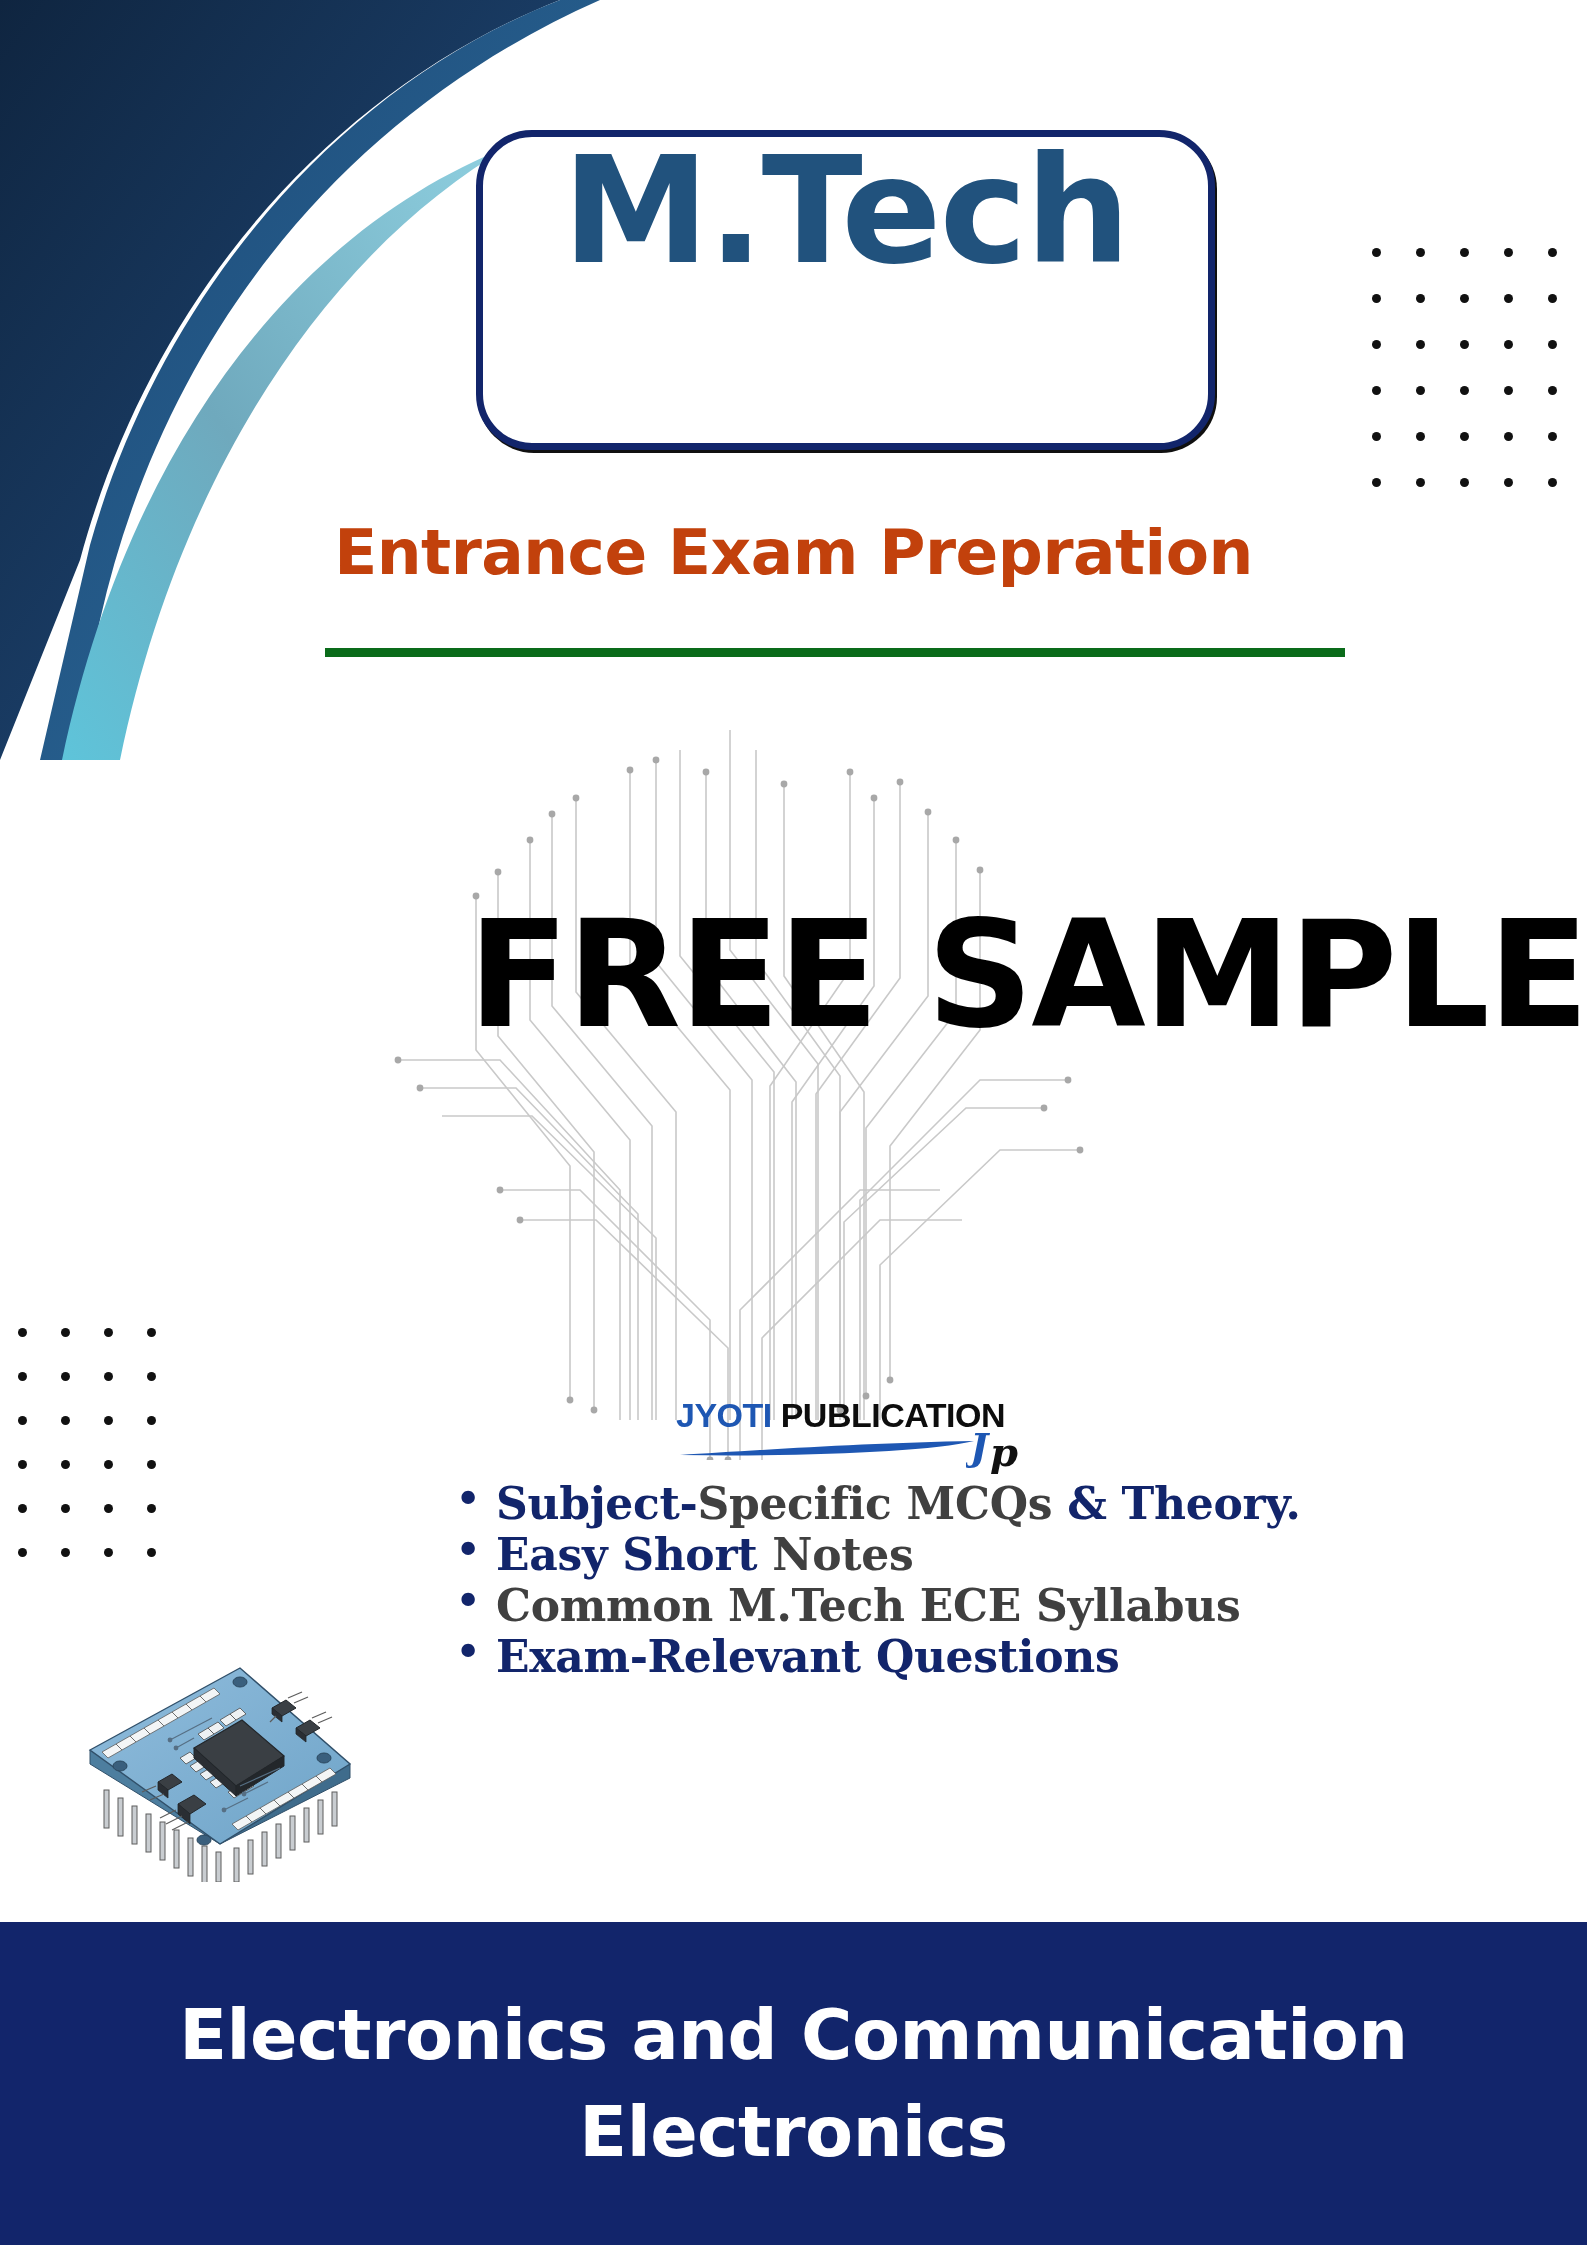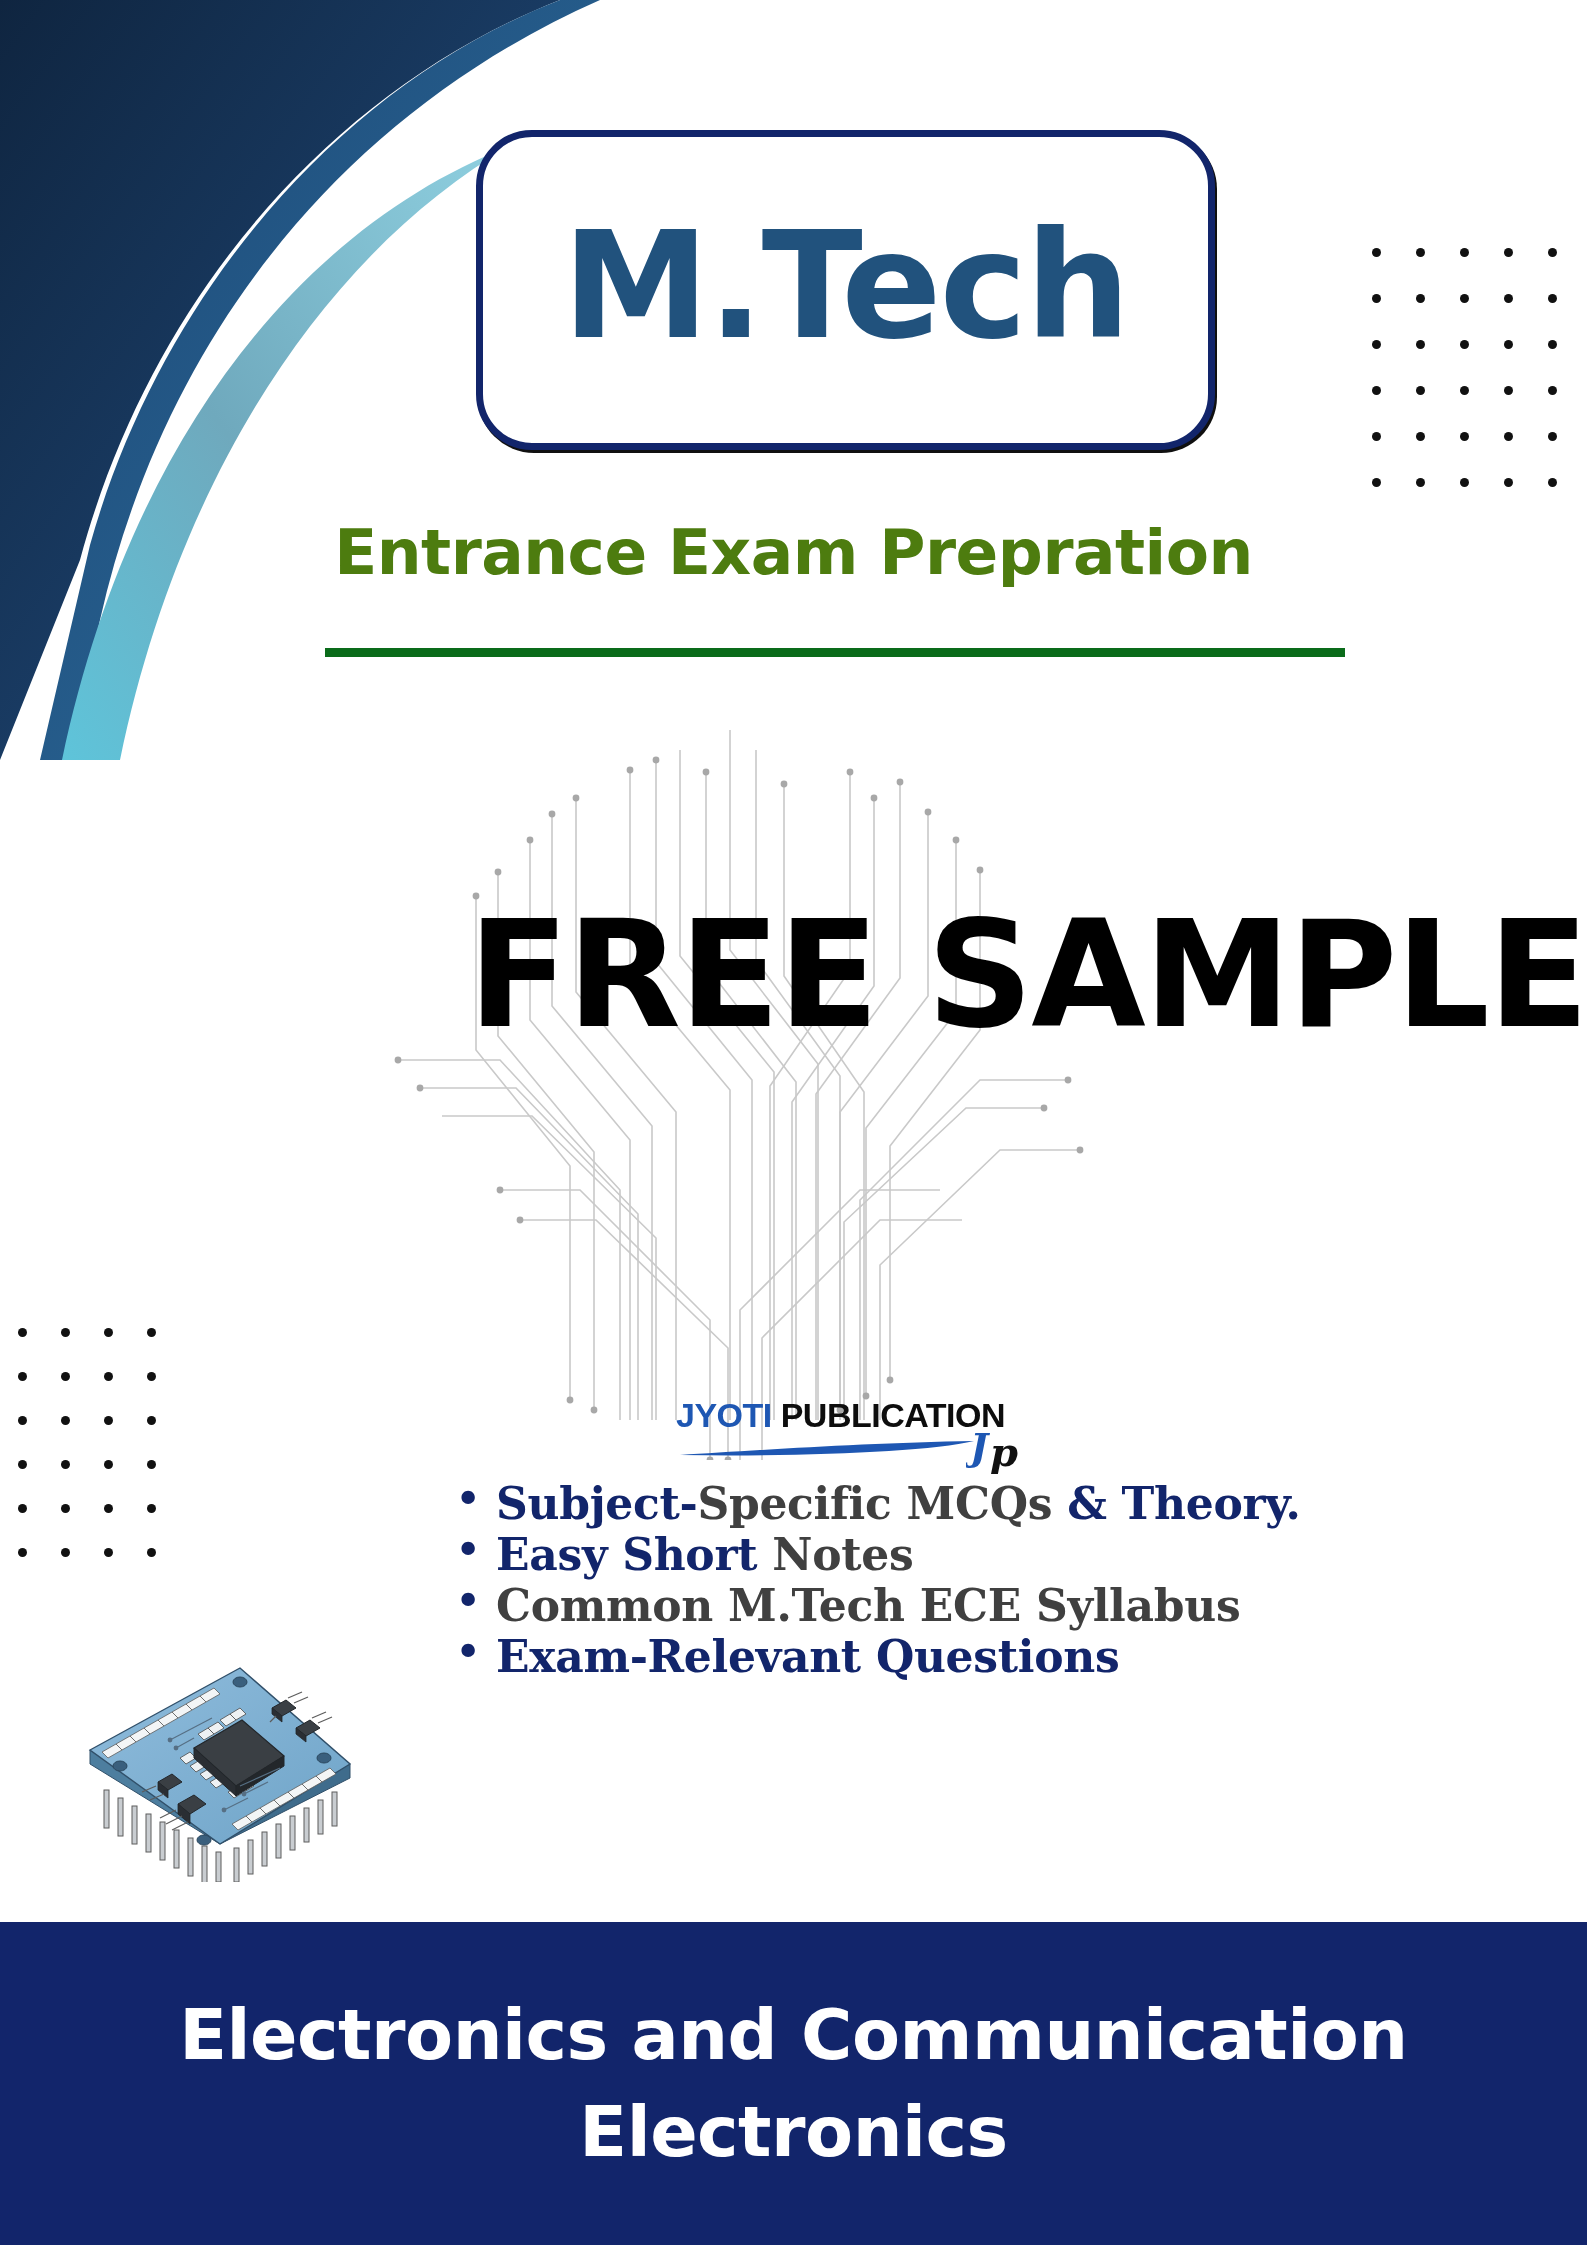--- a/index.html
+++ b/index.html
@@ -63,21 +63,20 @@
     left: 476px;
     top: 130px;
     width: 739px;
     height: 320px;
     box-sizing: border-box;
     border: 7px solid #12256b;
     border-radius: 56px;
     background: #ffffff;
     box-shadow: 2px 3px 0 0 #101010;
     display: flex;
-    align-items: center;
     justify-content: center;
   }
   #mtech-title {
     font-family: "DejaVu Sans", sans-serif;
     font-weight: bold;
     font-size: 148px;
     letter-spacing: -2px;
     color: #21527d;
     line-height: 1;
     margin: 0;
@@ -87,21 +86,21 @@
   
   #subtitle {
     position: absolute;
     left: 0;
     right: 0;
     top: 516px;
     text-align: center;
     font-family: "DejaVu Sans", sans-serif;
     font-weight: bold;
     font-size: 63px;
-    color: #4d7c0f;
+    color: #c2410c;
     letter-spacing: -0.5px;
   }
 
   
   #green-rule {
     position: absolute;
     left: 325px;
     top: 648px;
     width: 1020px;
     height: 9px;

